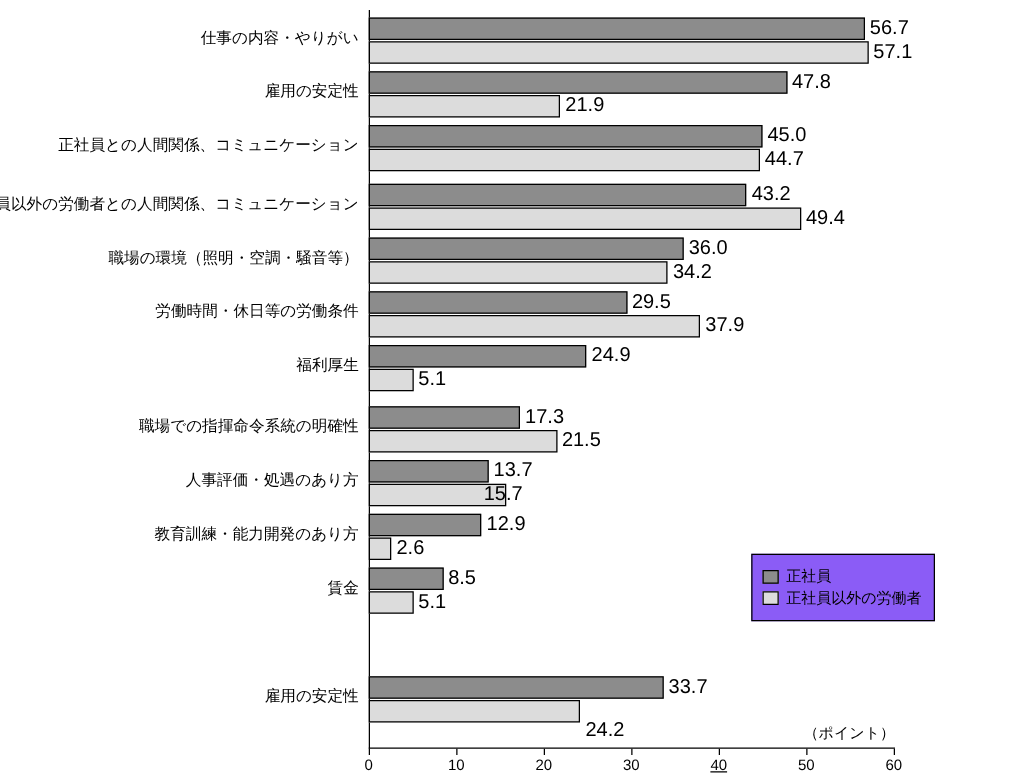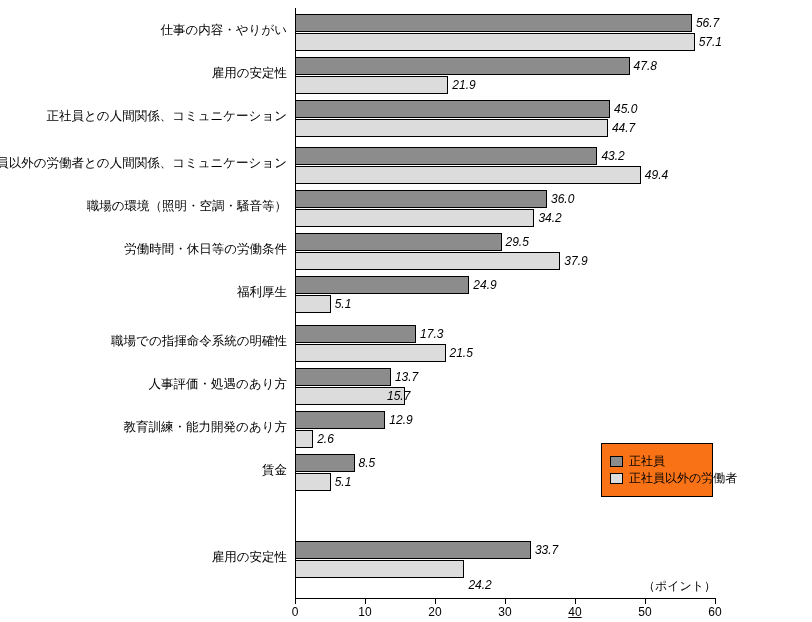--- a/index.html
+++ b/index.html
@@ -69,33 +69,32 @@
   .bar {
     position: absolute;
     border: 1px solid #000000;
     box-sizing: border-box;
     height: 18px;
   }
   .bar.s1 { background: #8c8c8c; }
   .bar.s2 { background: #dcdcdc; }
   .bar-value {
     position: absolute;
-    font-size: 12px;
+    font-size: 16px;
     line-height: 14px;
     white-space: nowrap;
-    font-style: italic;
   }
   
   .legend {
     position: absolute;
     left: 601px;
     top: 443px;
-    width: 112px;
+    width: 147px;
     border: 1px solid #000000;
-    background: #f97316;
+    background: #8b5cf6;
     padding: 7px 8px 8px 8px;
     box-sizing: border-box;
   }
   .legend-row {
     display: flex;
     align-items: center;
     margin: 3px 0;
   }
   .legend-swatch {
     width: 13px;

